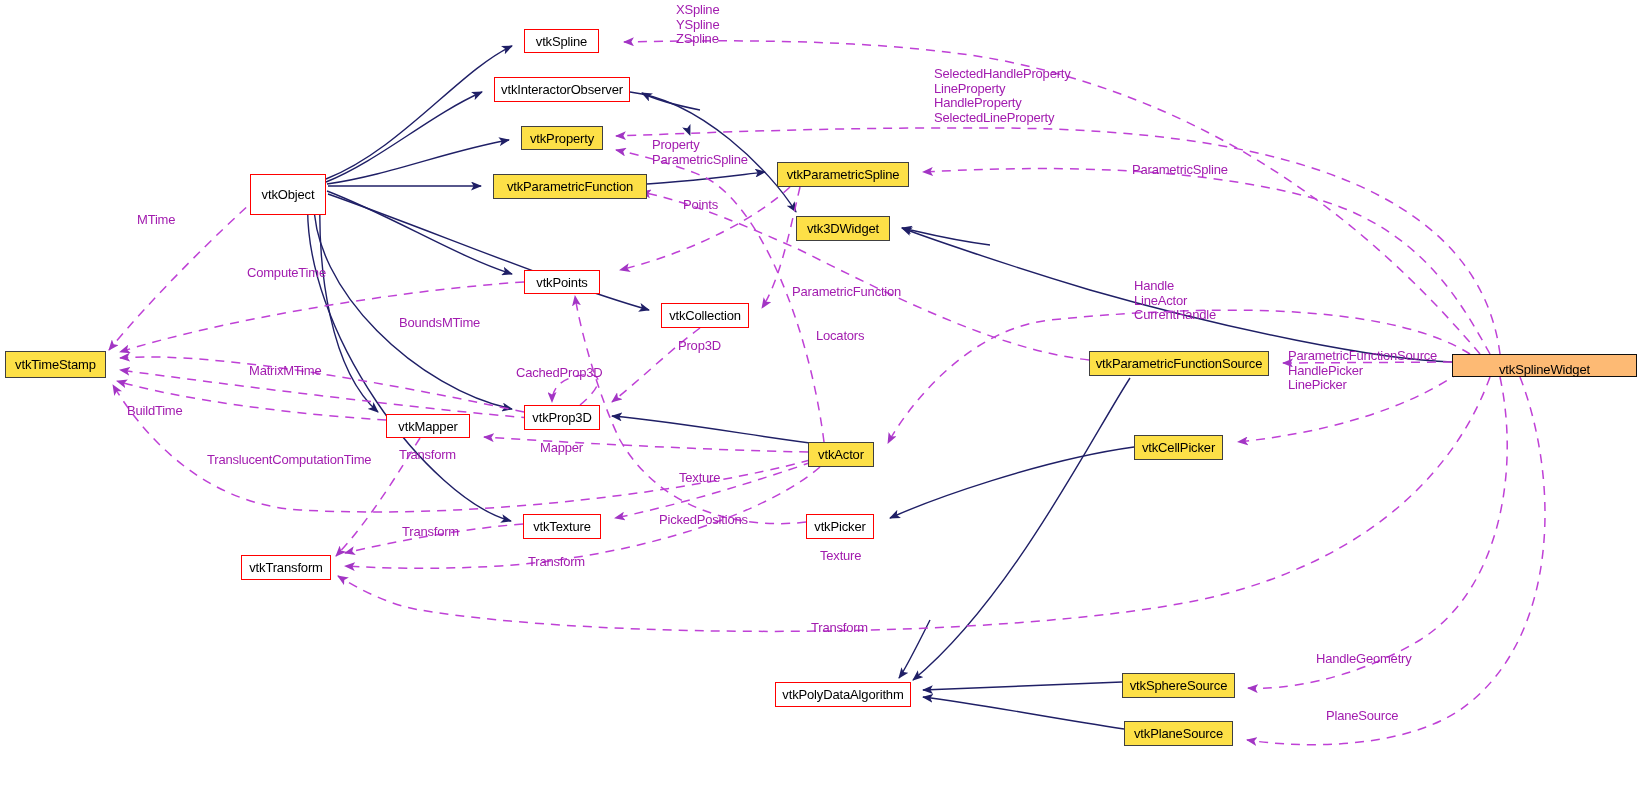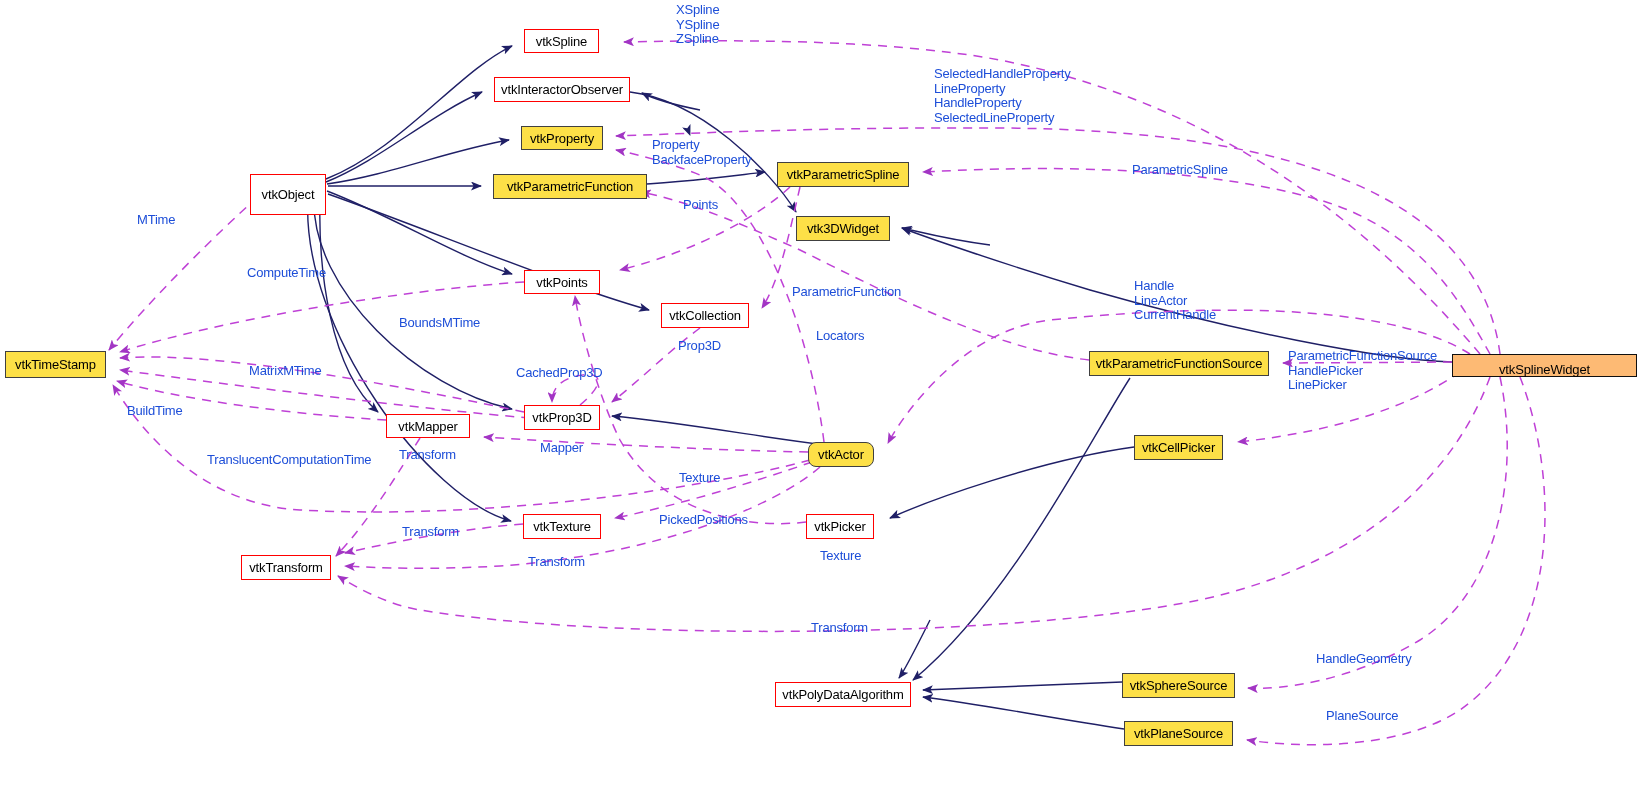--- a/index.html
+++ b/index.html
@@ -51,21 +51,21 @@
   .node.target {
     border: 1.6px solid #101010;
     background: #fdba74;
     align-items: flex-end;
   }
   .edge-label {
     position: absolute;
     font-size: 13px;
     line-height: 14.5px;
     letter-spacing: -0.2px;
-    color: #1d4ed8;
+    color: #a21caf;
     white-space: pre;
     text-align: center;
   }
   .edge-label.left  { text-align: left; }
 </style>
 </head>
 <body>
 
 <div id="diagram">
 
@@ -215,21 +215,21 @@
       </div>
       <div class="node red" style="left: 241px; top: 555px; width: 90px; height: 25px;">
         <span>vtkTransform</span>
       </div>
       <div class="node grayborder" style="left: 777px; top: 162px; width: 132px; height: 25px;">
         <span>vtkParametricSpline</span>
       </div>
       <div class="node grayborder" style="left: 796px; top: 216px; width: 94px; height: 25px;">
         <span>vtk3DWidget</span>
       </div>
-      <div class="node grayborder" style="left: 808px; top: 442px; width: 66px; height: 25px; border-radius: 8px;">
+      <div class="node grayborder" style="left: 808px; top: 442px; width: 66px; height: 25px;">
         <span>vtkActor</span>
       </div>
       <div class="node red" style="left: 806px; top: 514px; width: 68px; height: 25px;">
         <span>vtkPicker</span>
       </div>
       <div class="node grayborder" style="left: 1089px; top: 351px; width: 180px; height: 25px;">
         <span>vtkParametricFunctionSource</span>
       </div>
       <div class="node grayborder" style="left: 1134px; top: 435px; width: 89px; height: 25px;">
         <span>vtkCellPicker</span>
@@ -249,21 +249,21 @@
     </div>
   <div id="labels">
       <div class="edge-label left" style="left: 676px; top: 3px;">XSpline
 YSpline
 ZSpline</div>
       <div class="edge-label left" style="left: 934px; top: 67px;">SelectedHandleProperty
 LineProperty
 HandleProperty
 SelectedLineProperty</div>
       <div class="edge-label left" style="left: 652px; top: 138px;">Property
-BackfaceProperty</div>
+ParametricSpline</div>
       <div class="edge-label left" style="left: 1132px; top: 163px;">ParametricSpline</div>
       <div class="edge-label left" style="left: 683px; top: 198px;">Points</div>
       <div class="edge-label left" style="left: 137px; top: 213px;">MTime</div>
       <div class="edge-label left" style="left: 247px; top: 266px;">ComputeTime</div>
       <div class="edge-label left" style="left: 792px; top: 285px;">ParametricFunction</div>
       <div class="edge-label left" style="left: 1134px; top: 279px;">Handle
 LineActor
 CurrentHandle</div>
       <div class="edge-label left" style="left: 391px; top: 316px; margin-left: 8px;">BoundsMTime</div>
       <div class="edge-label left" style="left: 816px; top: 329px;">Locators</div>

